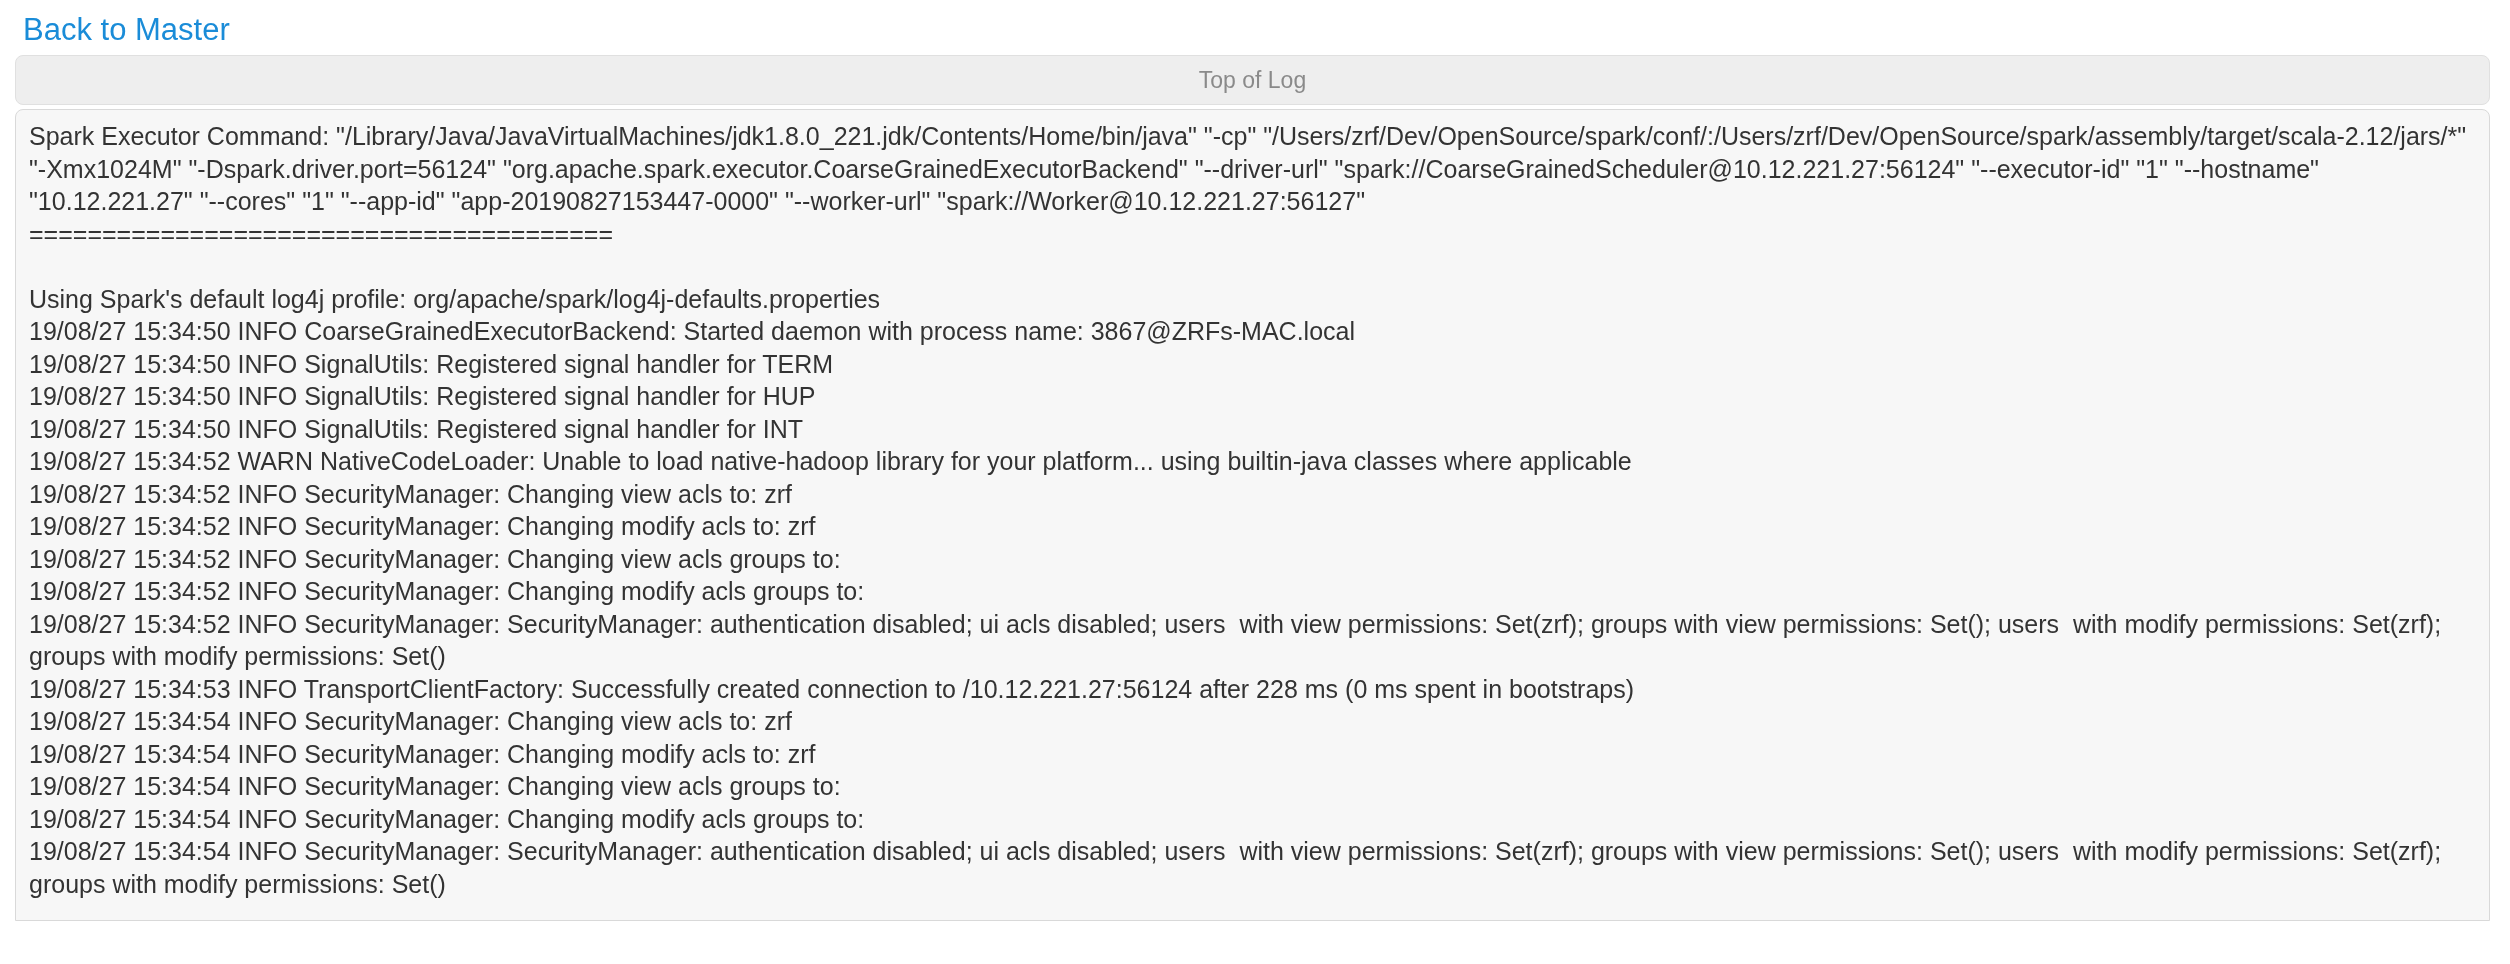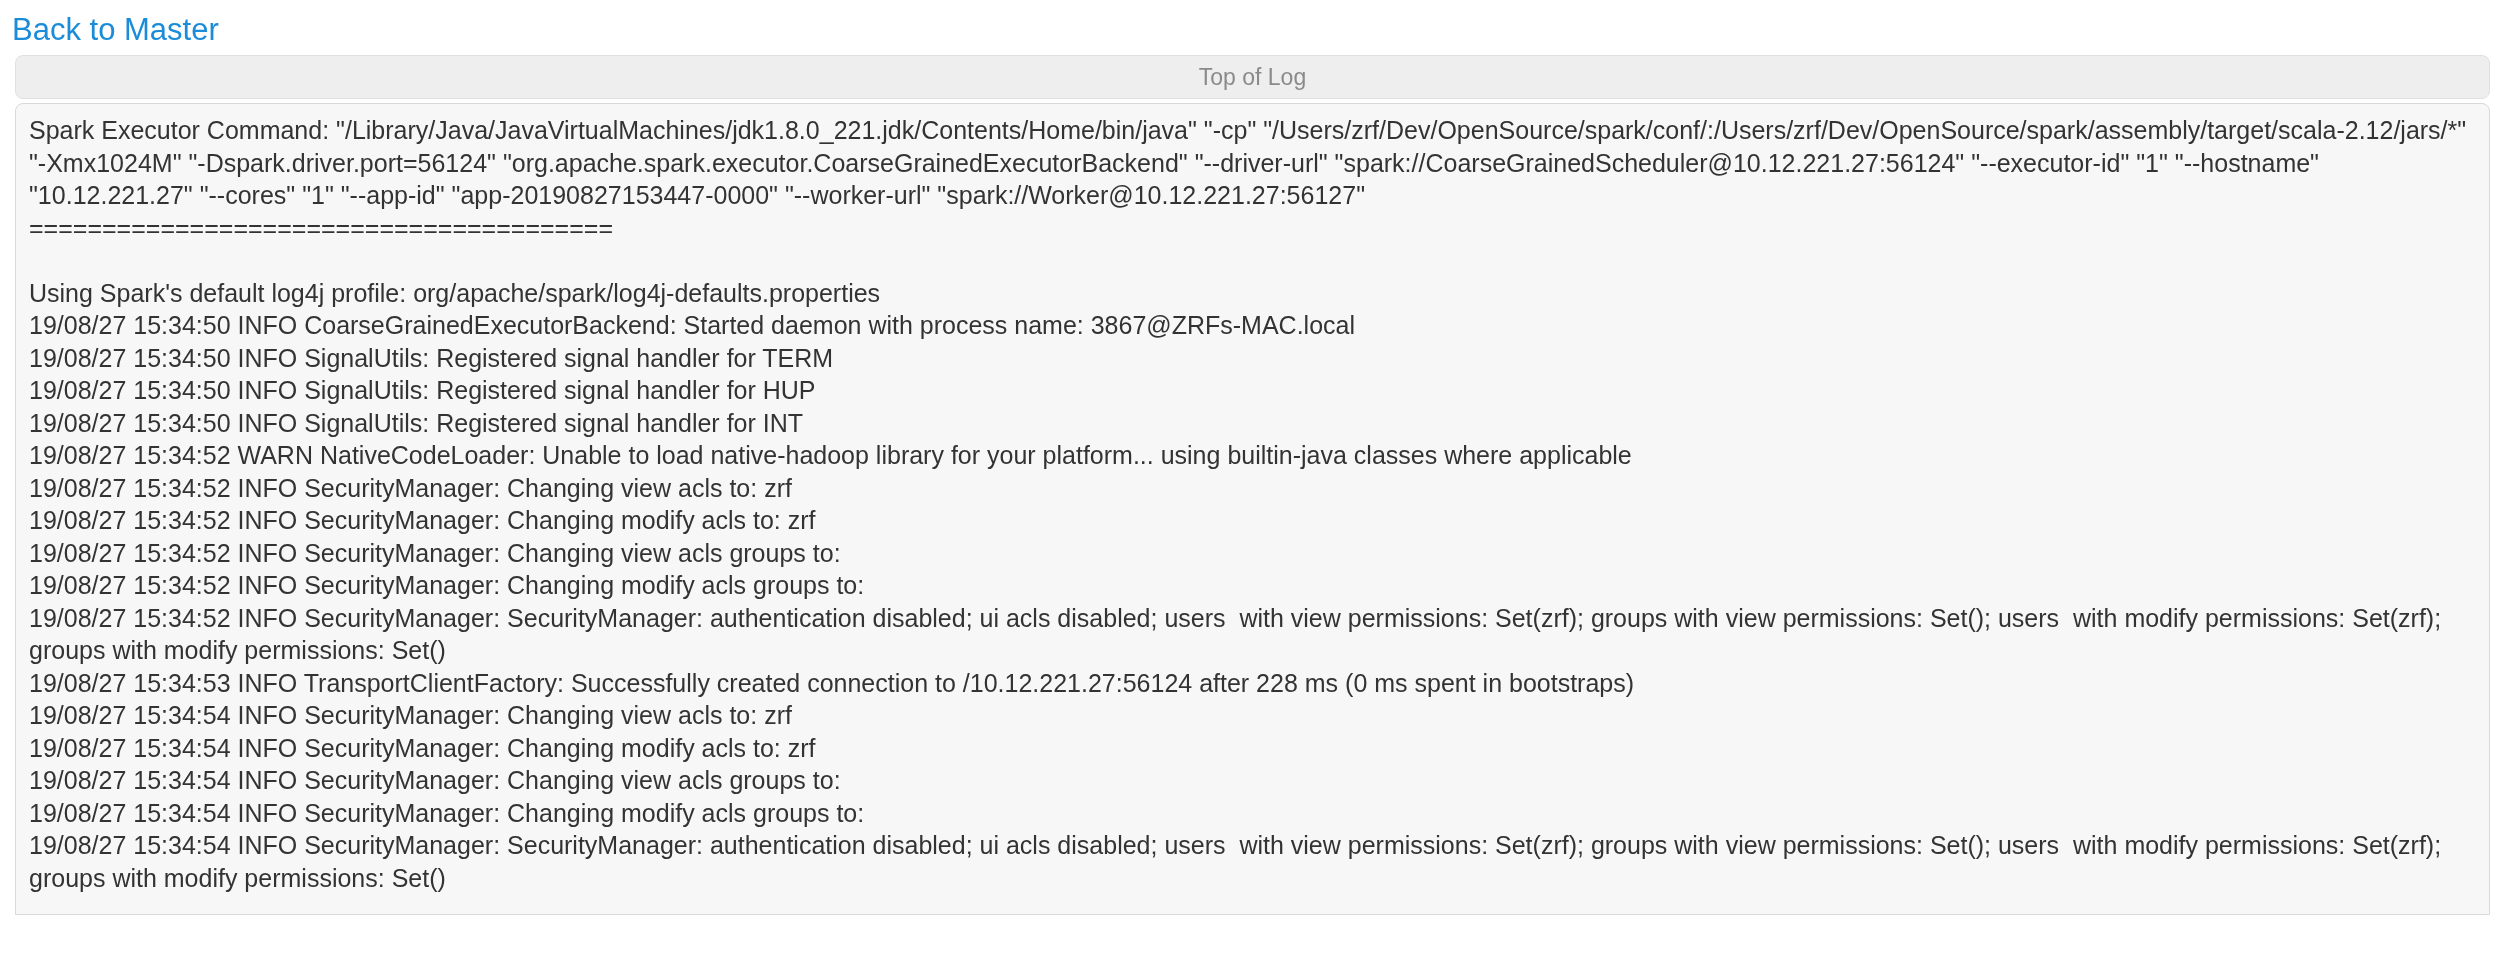--- a/index.html
+++ b/index.html
@@ -12,38 +12,38 @@
     overflow: hidden;
     font-family: "Liberation Sans", sans-serif;
     color: #333333;
   }
   .page {
     width: 2510px;
     height: 964px;
     position: relative;
   }
   .back-link-row {
-    margin: 10px 0 0 12px;
+    margin: 10px 0 0 23px;
     line-height: 40px;
   }
   .back-link {
     color: #1a8cd8;
     font-size: 31px;
     text-decoration: none;
     cursor: pointer;
   }
   .byte-range {
     margin: 16px 0 17px 8px;
     font-size: 28px;
     color: #3a3a3a;
     line-height: 34px;
   }
   .log-top-bar {
     margin: 0 20px 4px 15px;
-    height: 44px;
+    height: 50px;
     background: #eeeeee;
     border: 1px solid #e0e0e0;
     border-radius: 8px;
     display: flex;
     align-items: center;
     justify-content: center;
   }
   .log-top-bar-label {
     font-size: 23px;
     color: #8a8a8a;

